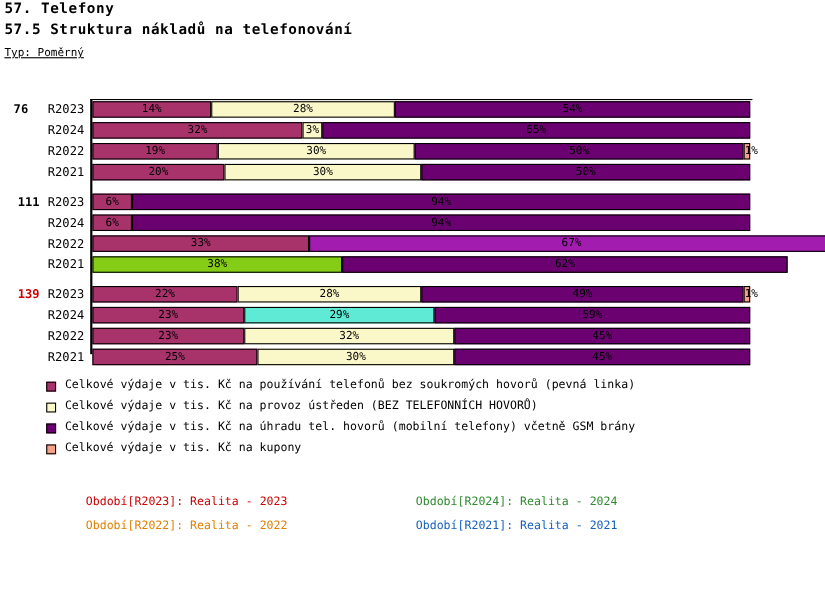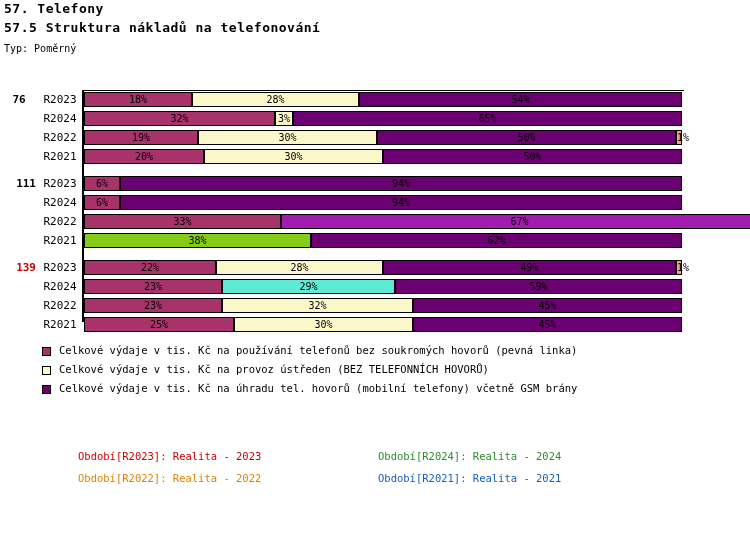--- a/index.html
+++ b/index.html
@@ -32,20 +32,21 @@
     font-weight: bold;
     letter-spacing: 0.5px;
     white-space: nowrap;
   }
   .subtitle {
     position: absolute;
     left: 4px;
     top: 43px;
     font-size: 10px;
     white-space: nowrap;
+    text-decoration: underline;
   }
 
   
   #plot {
     position: absolute;
     left: 0;
     top: 0;
     width: 750px;
     height: 340px;
   }
@@ -156,21 +157,21 @@
 <div class="title2">57.5 Struktura nákladů na telefonování</div>
 <div class="subtitle">Typ: Poměrný</div>
 
 <div id="plot">
   <div class="axis-top"></div>
   <div class="axis-line"></div>
 <div class="grp-label" style="left: 2px; top: 93px; color: rgb(0, 0, 0); text-align: center;">76</div>
     <div class="row-label" style="top: 93px;">R2023</div>
     <div class="bar-row" style="top: 92px; width: 598px;">
       <div class="seg" style="left: 0px; width: 108px; background: rgb(168, 51, 107); color: rgb(0, 0, 0);">
-        <span class="seg-lbl">18%</span>
+        <span class="seg-lbl">14%</span>
       </div>
       <div class="seg" style="left: 108px; width: 167px; background: rgb(250, 247, 200); color: rgb(0, 0, 0);">
         <span class="seg-lbl">28%</span>
       </div>
       <div class="seg" style="left: 275px; width: 323px; background: rgb(107, 0, 112); color: rgb(0, 0, 0);">
         <span class="seg-lbl">54%</span>
       </div>
     </div>
     <div class="row-label" style="top: 112px;">R2024</div>
     <div class="bar-row" style="top: 111px; width: 598px;">
@@ -237,21 +238,21 @@
       </div>
       <div class="seg" style="left: 197px; width: 477px; background: #a21caf; color: rgb(0, 0, 0);">
         <span class="seg-lbl">67%</span>
       </div>
     </div>
     <div class="row-label" style="top: 234px;">R2021</div>
     <div class="bar-row" style="top: 233px; width: 598px;">
       <div class="seg" style="left: 0px; width: 227px; background: #84cc16; color: rgb(0, 0, 0);">
         <span class="seg-lbl">38%</span>
       </div>
-      <div class="seg" style="left: 227px; width: 371px; background: rgb(107, 0, 112); color: rgb(0, 0, 0);">
+      <div class="seg" style="left: 227px; width: 405px; background: rgb(107, 0, 112); color: rgb(0, 0, 0);">
         <span class="seg-lbl">62%</span>
       </div>
     </div>
     <div class="grp-label" style="left: 2px; top: 261px; color: rgb(204, 0, 0);">139</div>
     <div class="row-label" style="top: 261px;">R2023</div>
     <div class="bar-row" style="top: 260px; width: 598px;">
       <div class="seg" style="left: 0px; width: 132px; background: rgb(168, 51, 107); color: rgb(0, 0, 0);">
         <span class="seg-lbl">22%</span>
       </div>
       <div class="seg" style="left: 132px; width: 167px; background: rgb(250, 247, 200); color: rgb(0, 0, 0);">
@@ -307,20 +308,24 @@
       <span class="leg-swatch" style="background: rgb(168, 51, 107);"></span>
       <span class="leg-text">Celkové výdaje v tis. Kč na používání telefonů bez soukromých hovorů (pevná linka)</span>
     </div>
     <div class="leg-item">
       <span class="leg-swatch" style="background: rgb(250, 247, 200);"></span>
       <span class="leg-text">Celkové výdaje v tis. Kč na provoz ústředen (BEZ TELEFONNÍCH HOVORŮ)</span>
     </div>
     <div class="leg-item">
       <span class="leg-swatch" style="background: rgb(107, 0, 112);"></span>
       <span class="leg-text">Celkové výdaje v tis. Kč na úhradu tel. hovorů (mobilní telefony) včetně GSM brány</span>
+    </div>
+    <div class="leg-item">
+      <span class="leg-swatch" style="background: rgb(245, 160, 136);"></span>
+      <span class="leg-text">Celkové výdaje v tis. Kč na kupony</span>
     </div>
   </div>
 
 <div id="periods">
     <div class="per" style="left: 78px; top: 0px; color: rgb(204, 0, 0);">Období[R2023]: Realita - 2023</div>
     <div class="per" style="left: 378px; top: 0px; color: rgb(46, 139, 46);">Období[R2024]: Realita - 2024</div>
     <div class="per" style="left: 78px; top: 22px; color: rgb(224, 128, 0);">Období[R2022]: Realita - 2022</div>
     <div class="per" style="left: 378px; top: 22px; color: rgb(21, 96, 189);">Období[R2021]: Realita - 2021</div>
   </div>
 

